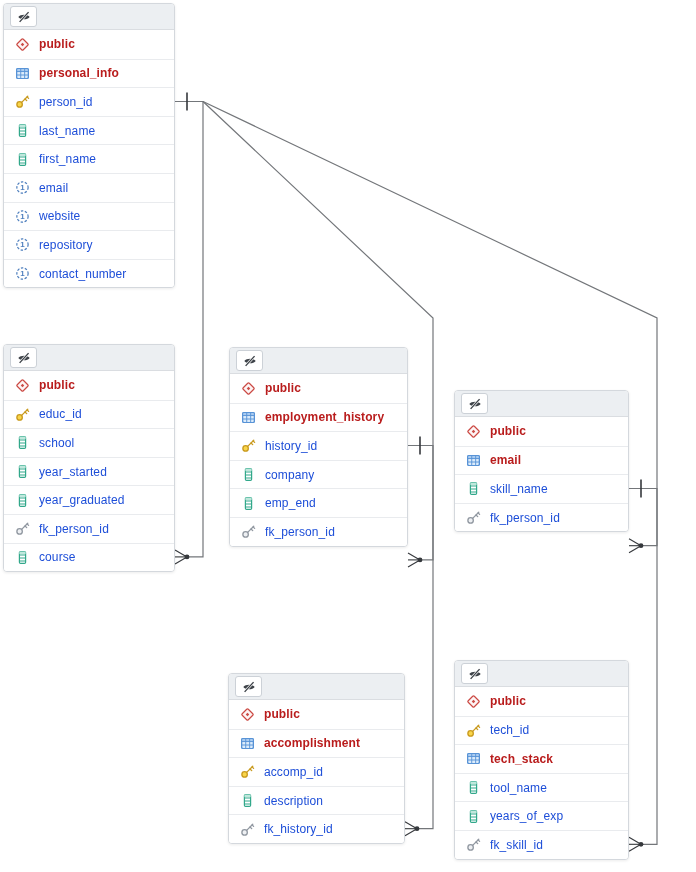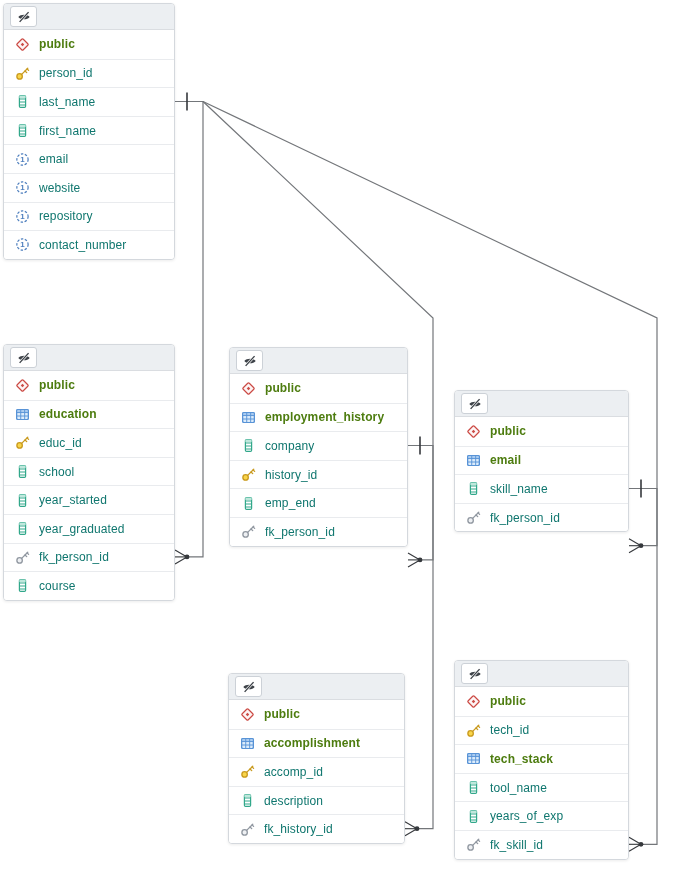--- a/index.html
+++ b/index.html
@@ -23,23 +23,23 @@
     display:flex;align-items:center;justify-content:center;padding:0;cursor:pointer;
   }
   .trow{
     height:28.6px;box-sizing:border-box;display:flex;align-items:center;
     padding-left:10px;gap:9px;background:#fff;
   }
   .trow + .trow{border-top:1px solid #e9ebee;}
   .trow:last-child{border-radius:0 0 3px 3px;}
   .trow .icon{width:16px;height:16px;display:flex;align-items:center;justify-content:center;flex:0 0 16px;}
   .trow .label{
-    font-size:12px;color:#0f766e;white-space:nowrap;letter-spacing:.1px;
+    font-size:12px;color:#1d4ed8;white-space:nowrap;letter-spacing:.1px;
   }
-  .trow.bold .label{font-weight:700;color:#4d7c0f;}
+  .trow.bold .label{font-weight:700;color:#b91c1c;}
 </style>
 </head>
 <body>
 
 <div id="canvas">
     <svg id="wires" width="696" height="872">
       <g>
         <polyline points="175,101.5 203,101.5 203,556.9 187,556.9" fill="none" stroke="#73767a" stroke-width="1.2"></polyline>
         <line x1="187" y1="92.5" x2="187" y2="110.5" stroke="#35383c" stroke-width="1.6"></line>
         <line x1="187" y1="556.9" x2="175" y2="549.9" stroke="#35383c" stroke-width="1.1"></line>
@@ -92,20 +92,31 @@
       </div>
       <div class="trow bold">
         <span class="icon">
           <svg width="15" height="15" viewBox="0 0 16 16">
             <rect x="3.4" y="3.4" width="9.2" height="9.2" rx="1.2" transform="rotate(45 8 8)" fill="#fdf4f4" stroke="#cb4a44" stroke-width="1.3"></rect>
             <rect x="6.7" y="6.7" width="2.6" height="2.6" transform="rotate(45 8 8)" fill="#cb4a44"></rect>
           </svg>
         </span>
         <span class="label">public</span>
       </div>
+      <div class="trow bold">
+        <span class="icon">
+          <svg width="15" height="15" viewBox="0 0 16 16">
+            <rect x="1.7" y="2.7" width="12.6" height="10.6" rx="1.3" fill="#dcecfb" stroke="#5893d6" stroke-width="1.2"></rect>
+            <path d="M1.7 4.1 a1.3 1.3 0 0 1 1.3-1.4 h10 a1.3 1.3 0 0 1 1.3 1.4 v1.8 H1.7 Z" fill="#a9cbf0"></path>
+            <path d="M1.7 5.9 H14.3 M1.7 9.6 H14.3 M6.1 2.7 V13.3 M10.3 2.7 V13.3" stroke="#5893d6" stroke-width="1" fill="none"></path>
+            <rect x="1.7" y="2.7" width="12.6" height="10.6" rx="1.3" fill="none" stroke="#5893d6" stroke-width="1.2"></rect>
+          </svg>
+        </span>
+        <span class="label">personal_info</span>
+      </div>
       <div class="trow">
         <span class="icon">
           <svg width="15" height="15" viewBox="0 0 16 16">
             <g fill="none" stroke="#c99a1e" stroke-width="1.4" stroke-linecap="round">
               <circle cx="4.9" cy="11.1" r="2.9" fill="#f9d54a"></circle>
               <path d="M7.1 8.9 L13.6 2.4"></path>
               <path d="M10.7 5.3 L12.5 7.1"></path>
               <path d="M12.9 3.1 L14.5 4.7"></path>
             </g>
           </svg>
@@ -183,31 +194,20 @@
       </div>
       <div class="trow bold">
         <span class="icon">
           <svg width="15" height="15" viewBox="0 0 16 16">
             <rect x="3.4" y="3.4" width="9.2" height="9.2" rx="1.2" transform="rotate(45 8 8)" fill="#fdf4f4" stroke="#cb4a44" stroke-width="1.3"></rect>
             <rect x="6.7" y="6.7" width="2.6" height="2.6" transform="rotate(45 8 8)" fill="#cb4a44"></rect>
           </svg>
         </span>
         <span class="label">public</span>
       </div>
-      <div class="trow bold">
-        <span class="icon">
-          <svg width="15" height="15" viewBox="0 0 16 16">
-            <rect x="1.7" y="2.7" width="12.6" height="10.6" rx="1.3" fill="#dcecfb" stroke="#5893d6" stroke-width="1.2"></rect>
-            <path d="M1.7 4.1 a1.3 1.3 0 0 1 1.3-1.4 h10 a1.3 1.3 0 0 1 1.3 1.4 v1.8 H1.7 Z" fill="#a9cbf0"></path>
-            <path d="M1.7 5.9 H14.3 M1.7 9.6 H14.3 M6.1 2.7 V13.3 M10.3 2.7 V13.3" stroke="#5893d6" stroke-width="1" fill="none"></path>
-            <rect x="1.7" y="2.7" width="12.6" height="10.6" rx="1.3" fill="none" stroke="#5893d6" stroke-width="1.2"></rect>
-          </svg>
-        </span>
-        <span class="label">education</span>
-      </div>
       <div class="trow">
         <span class="icon">
           <svg width="15" height="15" viewBox="0 0 16 16">
             <g fill="none" stroke="#c99a1e" stroke-width="1.4" stroke-linecap="round">
               <circle cx="4.9" cy="11.1" r="2.9" fill="#f9d54a"></circle>
               <path d="M7.1 8.9 L13.6 2.4"></path>
               <path d="M10.7 5.3 L12.5 7.1"></path>
               <path d="M12.9 3.1 L14.5 4.7"></path>
             </g>
           </svg>
@@ -296,39 +296,39 @@
             <path d="M1.7 4.1 a1.3 1.3 0 0 1 1.3-1.4 h10 a1.3 1.3 0 0 1 1.3 1.4 v1.8 H1.7 Z" fill="#a9cbf0"></path>
             <path d="M1.7 5.9 H14.3 M1.7 9.6 H14.3 M6.1 2.7 V13.3 M10.3 2.7 V13.3" stroke="#5893d6" stroke-width="1" fill="none"></path>
             <rect x="1.7" y="2.7" width="12.6" height="10.6" rx="1.3" fill="none" stroke="#5893d6" stroke-width="1.2"></rect>
           </svg>
         </span>
         <span class="label">employment_history</span>
       </div>
       <div class="trow">
         <span class="icon">
           <svg width="15" height="15" viewBox="0 0 16 16">
-            <rect x="4.7" y="1.7" width="6.6" height="12.6" rx="1.2" fill="#ffffff" stroke="#32a88b" stroke-width="1.3"></rect>
-            <rect x="4.7" y="1.7" width="6.6" height="2.7" fill="#bfe8dc"></rect>
-            <path d="M4.7 5.3 H11.3 M4.7 8.5 H11.3 M4.7 11.7 H11.3" stroke="#32a88b" stroke-width="1.1"></path>
-          </svg>
-        </span>
-        <span class="label">company</span>
-      </div>
-      <div class="trow">
-        <span class="icon">
-          <svg width="15" height="15" viewBox="0 0 16 16">
             <g fill="none" stroke="#c99a1e" stroke-width="1.4" stroke-linecap="round">
               <circle cx="4.9" cy="11.1" r="2.9" fill="#f9d54a"></circle>
               <path d="M7.1 8.9 L13.6 2.4"></path>
               <path d="M10.7 5.3 L12.5 7.1"></path>
               <path d="M12.9 3.1 L14.5 4.7"></path>
             </g>
           </svg>
         </span>
         <span class="label">history_id</span>
+      </div>
+      <div class="trow">
+        <span class="icon">
+          <svg width="15" height="15" viewBox="0 0 16 16">
+            <rect x="4.7" y="1.7" width="6.6" height="12.6" rx="1.2" fill="#ffffff" stroke="#32a88b" stroke-width="1.3"></rect>
+            <rect x="4.7" y="1.7" width="6.6" height="2.7" fill="#bfe8dc"></rect>
+            <path d="M4.7 5.3 H11.3 M4.7 8.5 H11.3 M4.7 11.7 H11.3" stroke="#32a88b" stroke-width="1.1"></path>
+          </svg>
+        </span>
+        <span class="label">company</span>
       </div>
       <div class="trow">
         <span class="icon">
           <svg width="15" height="15" viewBox="0 0 16 16">
             <rect x="4.7" y="1.7" width="6.6" height="12.6" rx="1.2" fill="#ffffff" stroke="#32a88b" stroke-width="1.3"></rect>
             <rect x="4.7" y="1.7" width="6.6" height="2.7" fill="#bfe8dc"></rect>
             <path d="M4.7 5.3 H11.3 M4.7 8.5 H11.3 M4.7 11.7 H11.3" stroke="#32a88b" stroke-width="1.1"></path>
           </svg>
         </span>
         <span class="label">emp_end</span>

